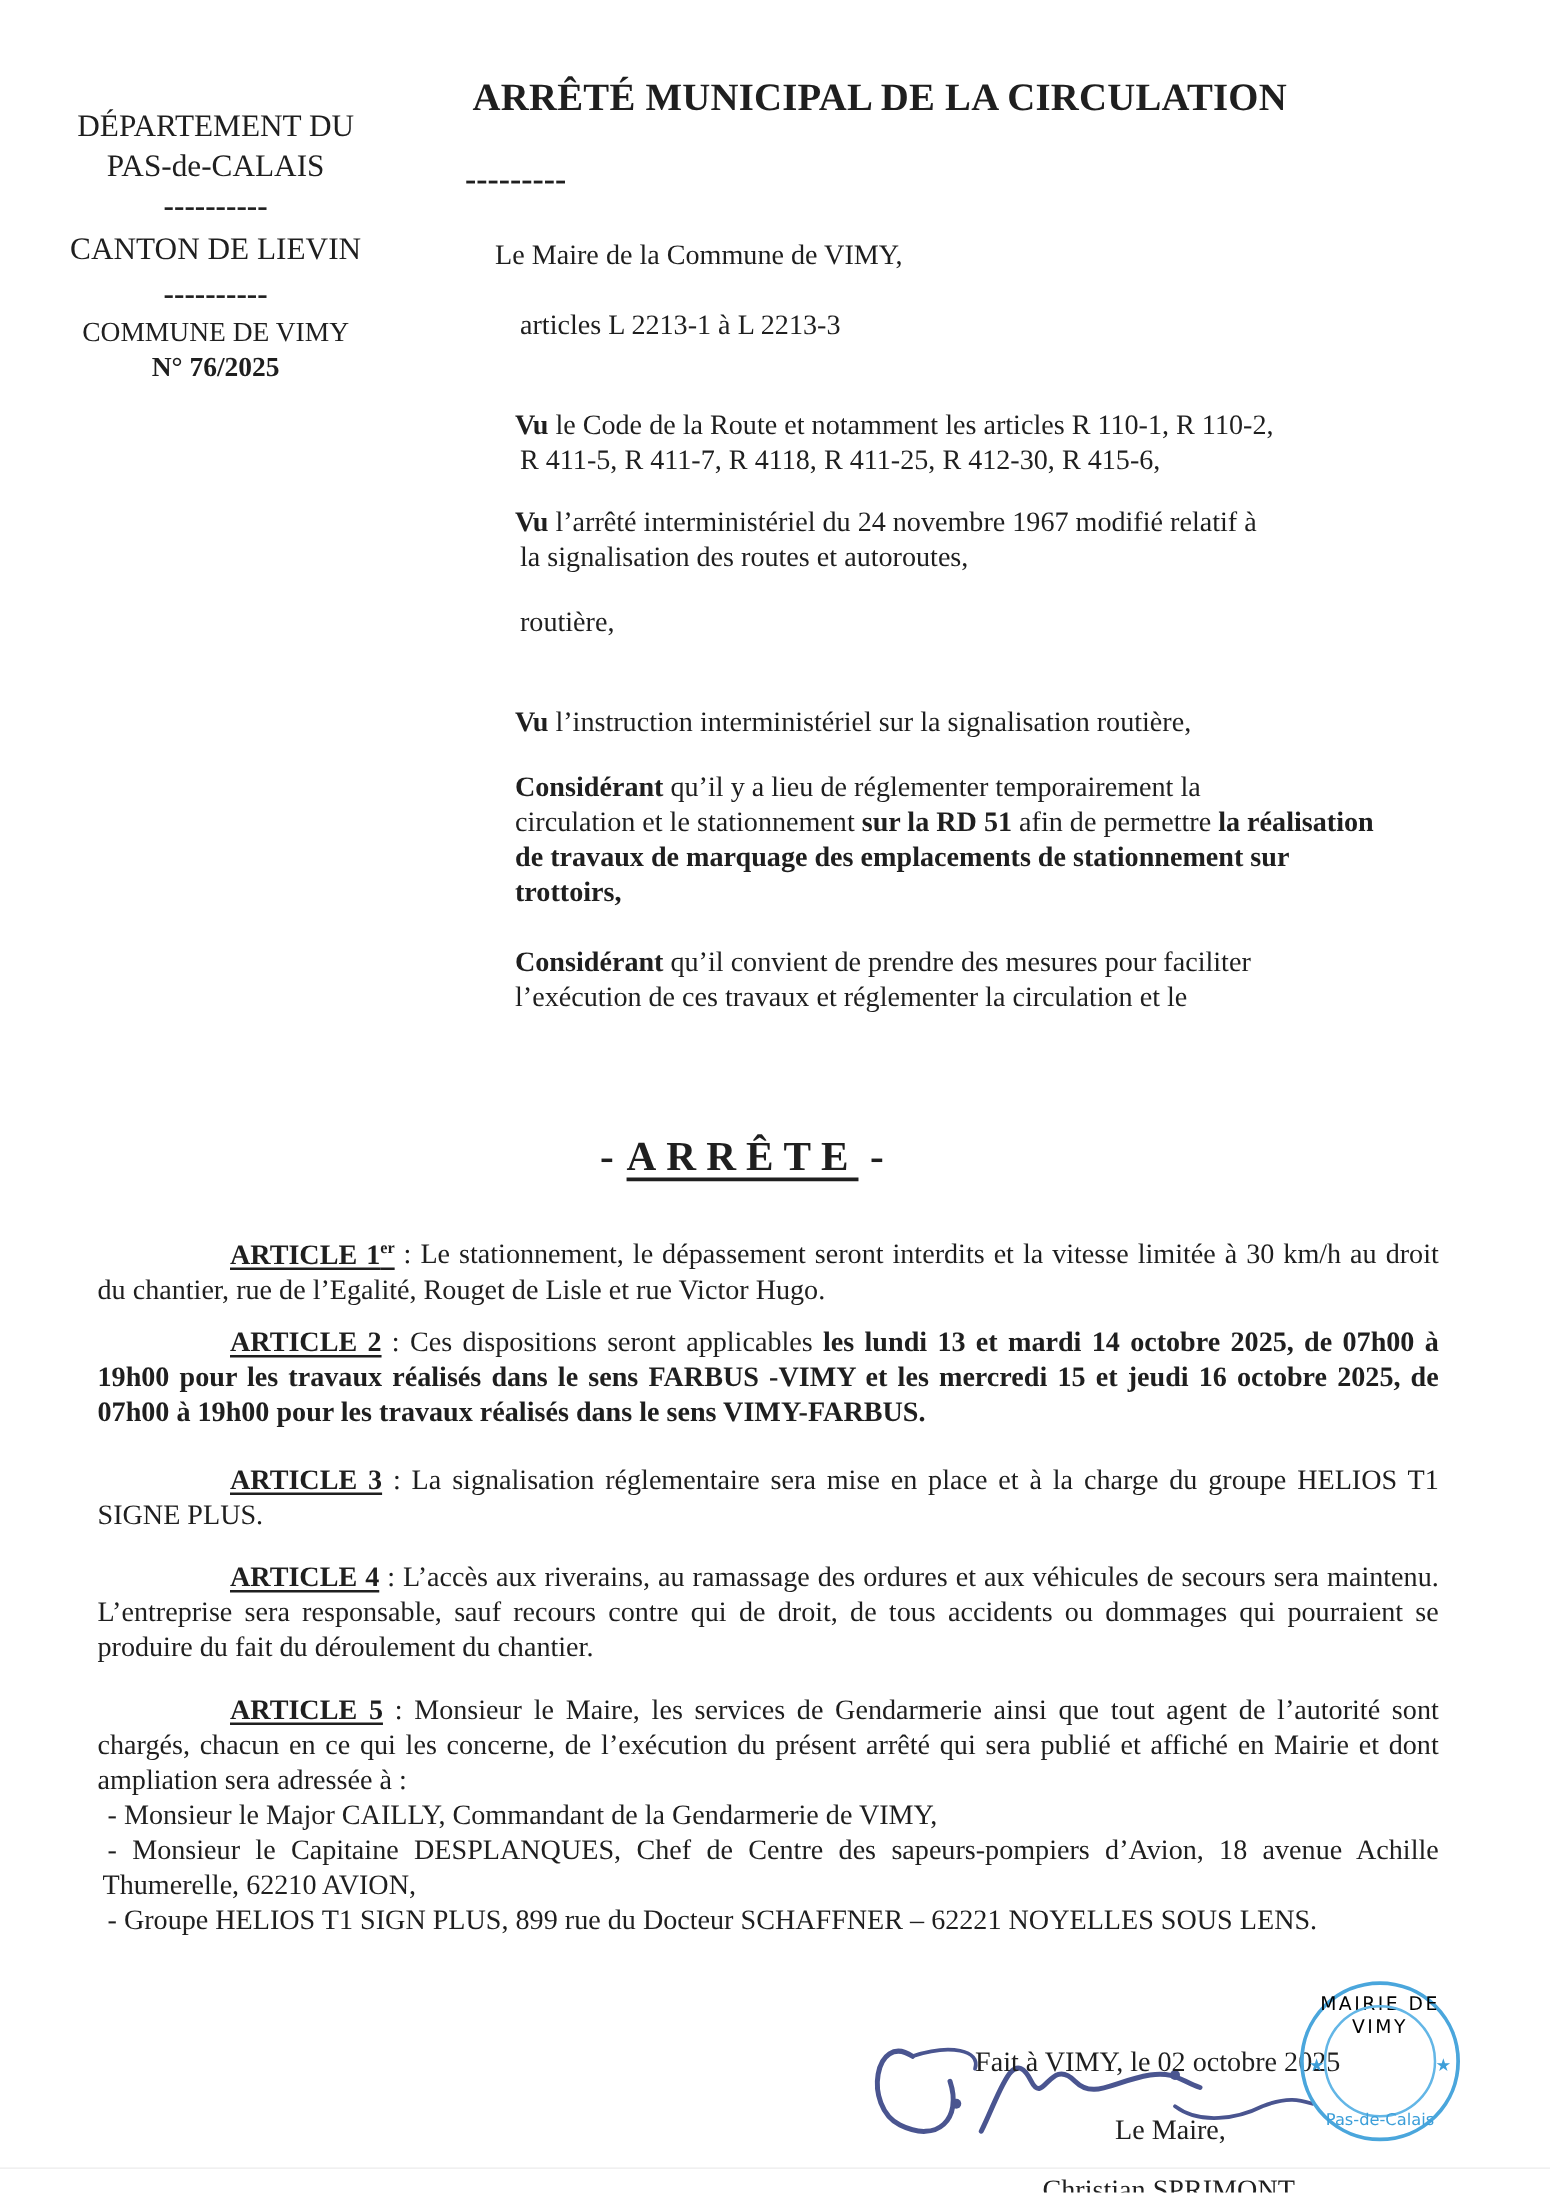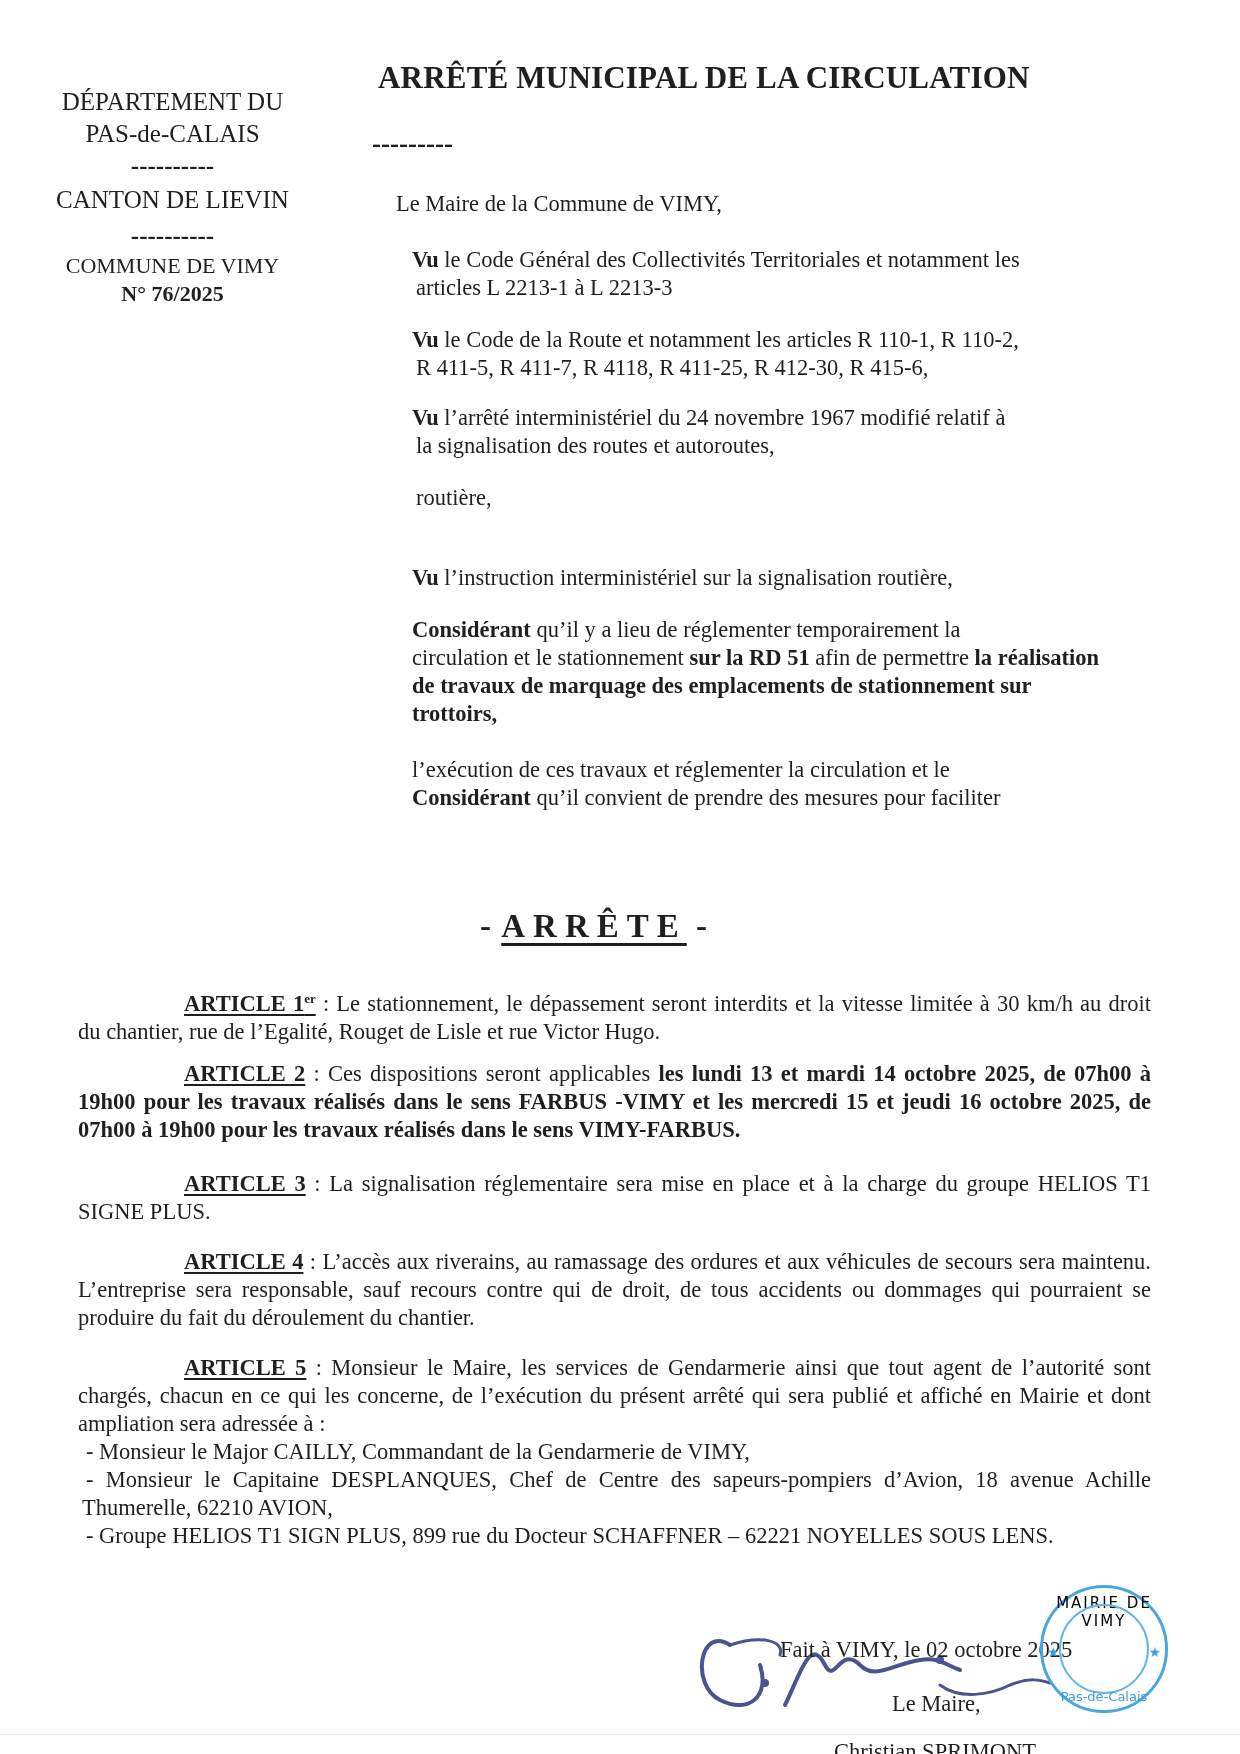--- a/index.html
+++ b/index.html
@@ -45,21 +45,20 @@
   <div class="sep" style="margin-top:4px;">----------</div>
   <div class="small">COMMUNE DE VIMY</div>
   <div class="small" style="font-weight:bold;">N° 76/2025</div>
 </div>
 
 <div class="abs title">ARRÊTÉ MUNICIPAL DE LA CIRCULATION</div>
 <div class="abs dash-line">---------</div>
 <div class="abs txt" style="left:396px; top:190px;">Le Maire de la Commune de VIMY,</div>
 
 <div class="abs txt vu" style="top:246px;">
-  <div><b>Vu</b><span> le Code Général des Collectivités Territoriales et notamment les</span></div>
   <div style="padding-left:4px;">articles L 2213-1 à L 2213-3</div>
 </div>
 <div class="abs txt vu" style="top:326px;">
   <div><b>Vu</b><span> le Code de la Route et notamment les articles R 110-1, R 110-2,</span></div>
   <div style="padding-left:4px;">R 411-5, R 411-7, R 4118, R 411-25, R 412-30, R 415-6,</div>
 </div>
 <div class="abs txt vu" style="top:404px;">
   <div><b>Vu</b><span> l’arrêté interministériel du 24 novembre 1967 modifié relatif à</span></div>
   <div style="padding-left:4px;">la signalisation des routes et autoroutes,</div>
 </div>
@@ -70,22 +69,22 @@
   <div><b>Vu</b><span> l’instruction interministériel sur la signalisation routière,</span></div>
 </div>
 
 <div class="abs txt cons" style="top:616px;">
   <div><b>Considérant</b><span> qu’il y a lieu de réglementer temporairement la</span></div>
   <div><span>circulation et le stationnement </span><b>sur la RD 51</b><span> afin de permettre </span><b>la réalisation</b></div>
   <div><b>de travaux de marquage des emplacements de stationnement sur</b></div>
   <div><b>trottoirs,</b></div>
 </div>
 <div class="abs txt cons" style="top:756px;">
+  <div><b>Considérant</b><span> qu’il convient de prendre des mesures pour faciliter</span></div>
   <div>l’exécution de ces travaux et réglementer la circulation et le</div>
-  <div><b>Considérant</b><span> qu’il convient de prendre des mesures pour faciliter</span></div>
 </div>
 
 <div class="abs arrete-title">
   <span>-</span>
   <span class="word">ARRÊTE</span>
   <span>-</span>
 </div>
 
 <div class="abs body-art indent" style="top:984px;">
   <span class="art-label"><span>ARTICLE 1</span><sup style="font-size:13px;">er</sup></span><span> : Le stationnement, le dépassement seront interdits et la vitesse limitée à 30 km/h au droit du chantier, rue de l’Egalité, Rouget de Lisle et rue Victor Hugo.</span>

